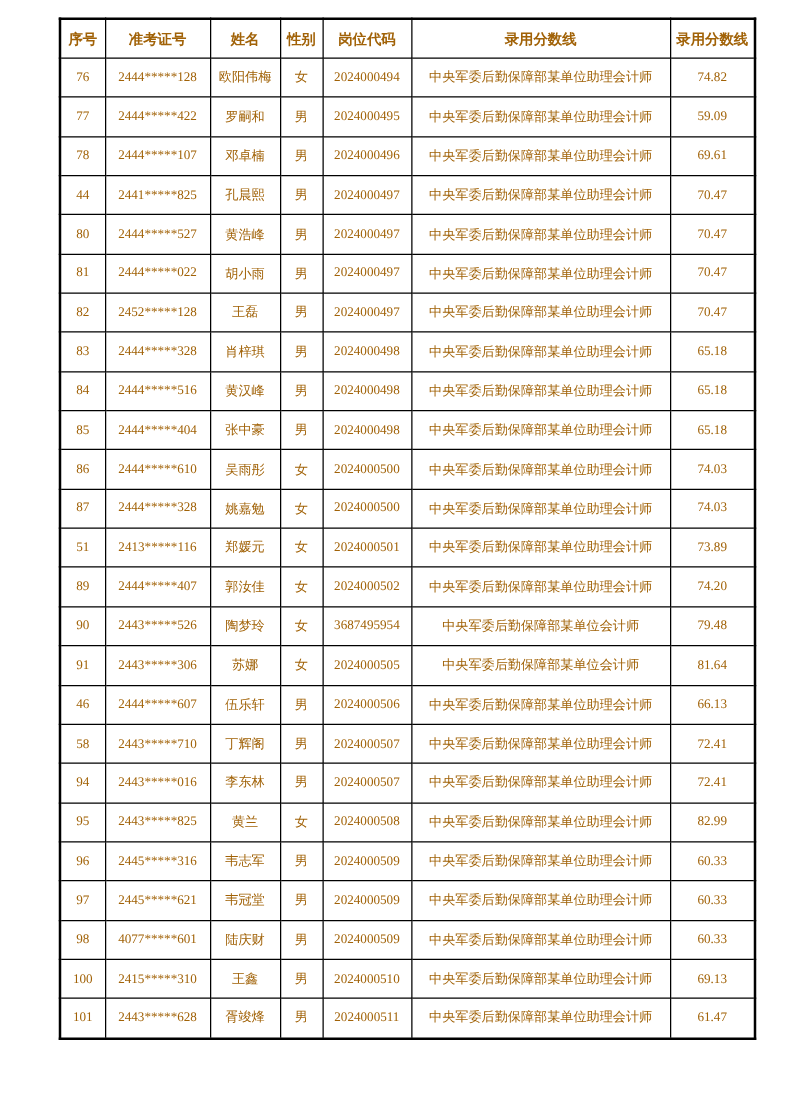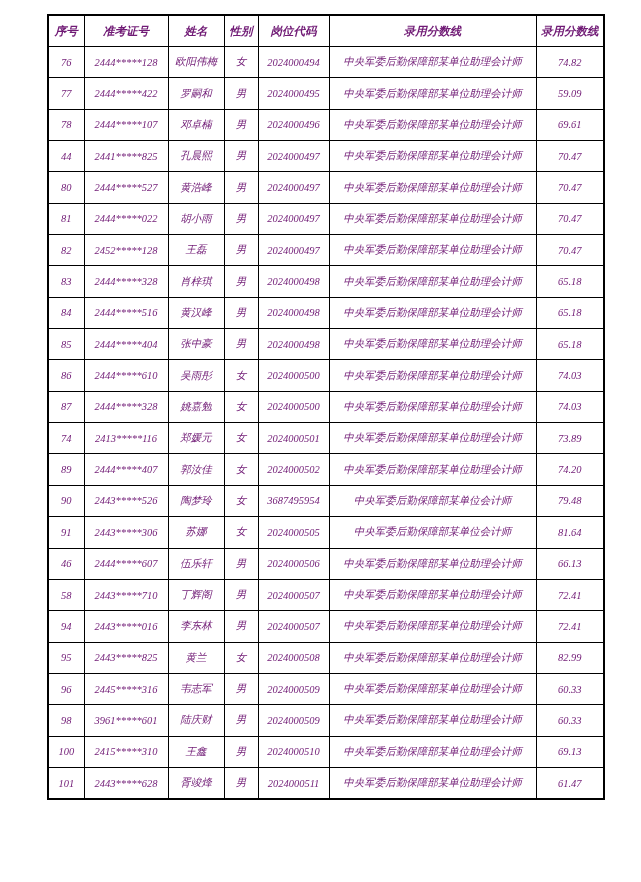--- a/index.html
+++ b/index.html
@@ -7,22 +7,21 @@
     padding: 0;
     background: #ffffff;
   }
   .page {
     position: relative;
     width: 641px;
     height: 882px;
     background: #ffffff;
     overflow: hidden;
     font-family: "Liberation Serif", "DejaVu Serif", serif;
-    color: #701a75;
-    font-style: italic;
+    color: #a16207;
   }
   table.score-table {
     position: absolute;
     left: 47px;
     top: 14px;
     width: 556px;
     border-collapse: collapse;
     table-layout: fixed;
     border: 2px solid #000000;
   }
@@ -190,21 +189,21 @@
         <tr>
           <td class="col-no">87</td>
           <td class="col-ticket">2444*****328</td>
           <td class="col-name">姚嘉勉</td>
           <td class="col-gender">女</td>
           <td class="col-code">2024000500</td>
           <td class="col-position">中央军委后勤保障部某单位助理会计师</td>
           <td class="col-score">74.03</td>
         </tr>
         <tr>
-          <td class="col-no">74</td>
+          <td class="col-no">51</td>
           <td class="col-ticket">2413*****116</td>
           <td class="col-name">郑媛元</td>
           <td class="col-gender">女</td>
           <td class="col-code">2024000501</td>
           <td class="col-position">中央军委后勤保障部某单位助理会计师</td>
           <td class="col-score">73.89</td>
         </tr>
         <tr>
           <td class="col-no">89</td>
           <td class="col-ticket">2444*****407</td>
@@ -271,22 +270,31 @@
         <tr>
           <td class="col-no">96</td>
           <td class="col-ticket">2445*****316</td>
           <td class="col-name">韦志军</td>
           <td class="col-gender">男</td>
           <td class="col-code">2024000509</td>
           <td class="col-position">中央军委后勤保障部某单位助理会计师</td>
           <td class="col-score">60.33</td>
         </tr>
         <tr>
+          <td class="col-no">97</td>
+          <td class="col-ticket">2445*****621</td>
+          <td class="col-name">韦冠堂</td>
+          <td class="col-gender">男</td>
+          <td class="col-code">2024000509</td>
+          <td class="col-position">中央军委后勤保障部某单位助理会计师</td>
+          <td class="col-score">60.33</td>
+        </tr>
+        <tr>
           <td class="col-no">98</td>
-          <td class="col-ticket">3961*****601</td>
+          <td class="col-ticket">4077*****601</td>
           <td class="col-name">陆庆财</td>
           <td class="col-gender">男</td>
           <td class="col-code">2024000509</td>
           <td class="col-position">中央军委后勤保障部某单位助理会计师</td>
           <td class="col-score">60.33</td>
         </tr>
         <tr>
           <td class="col-no">100</td>
           <td class="col-ticket">2415*****310</td>
           <td class="col-name">王鑫</td>

